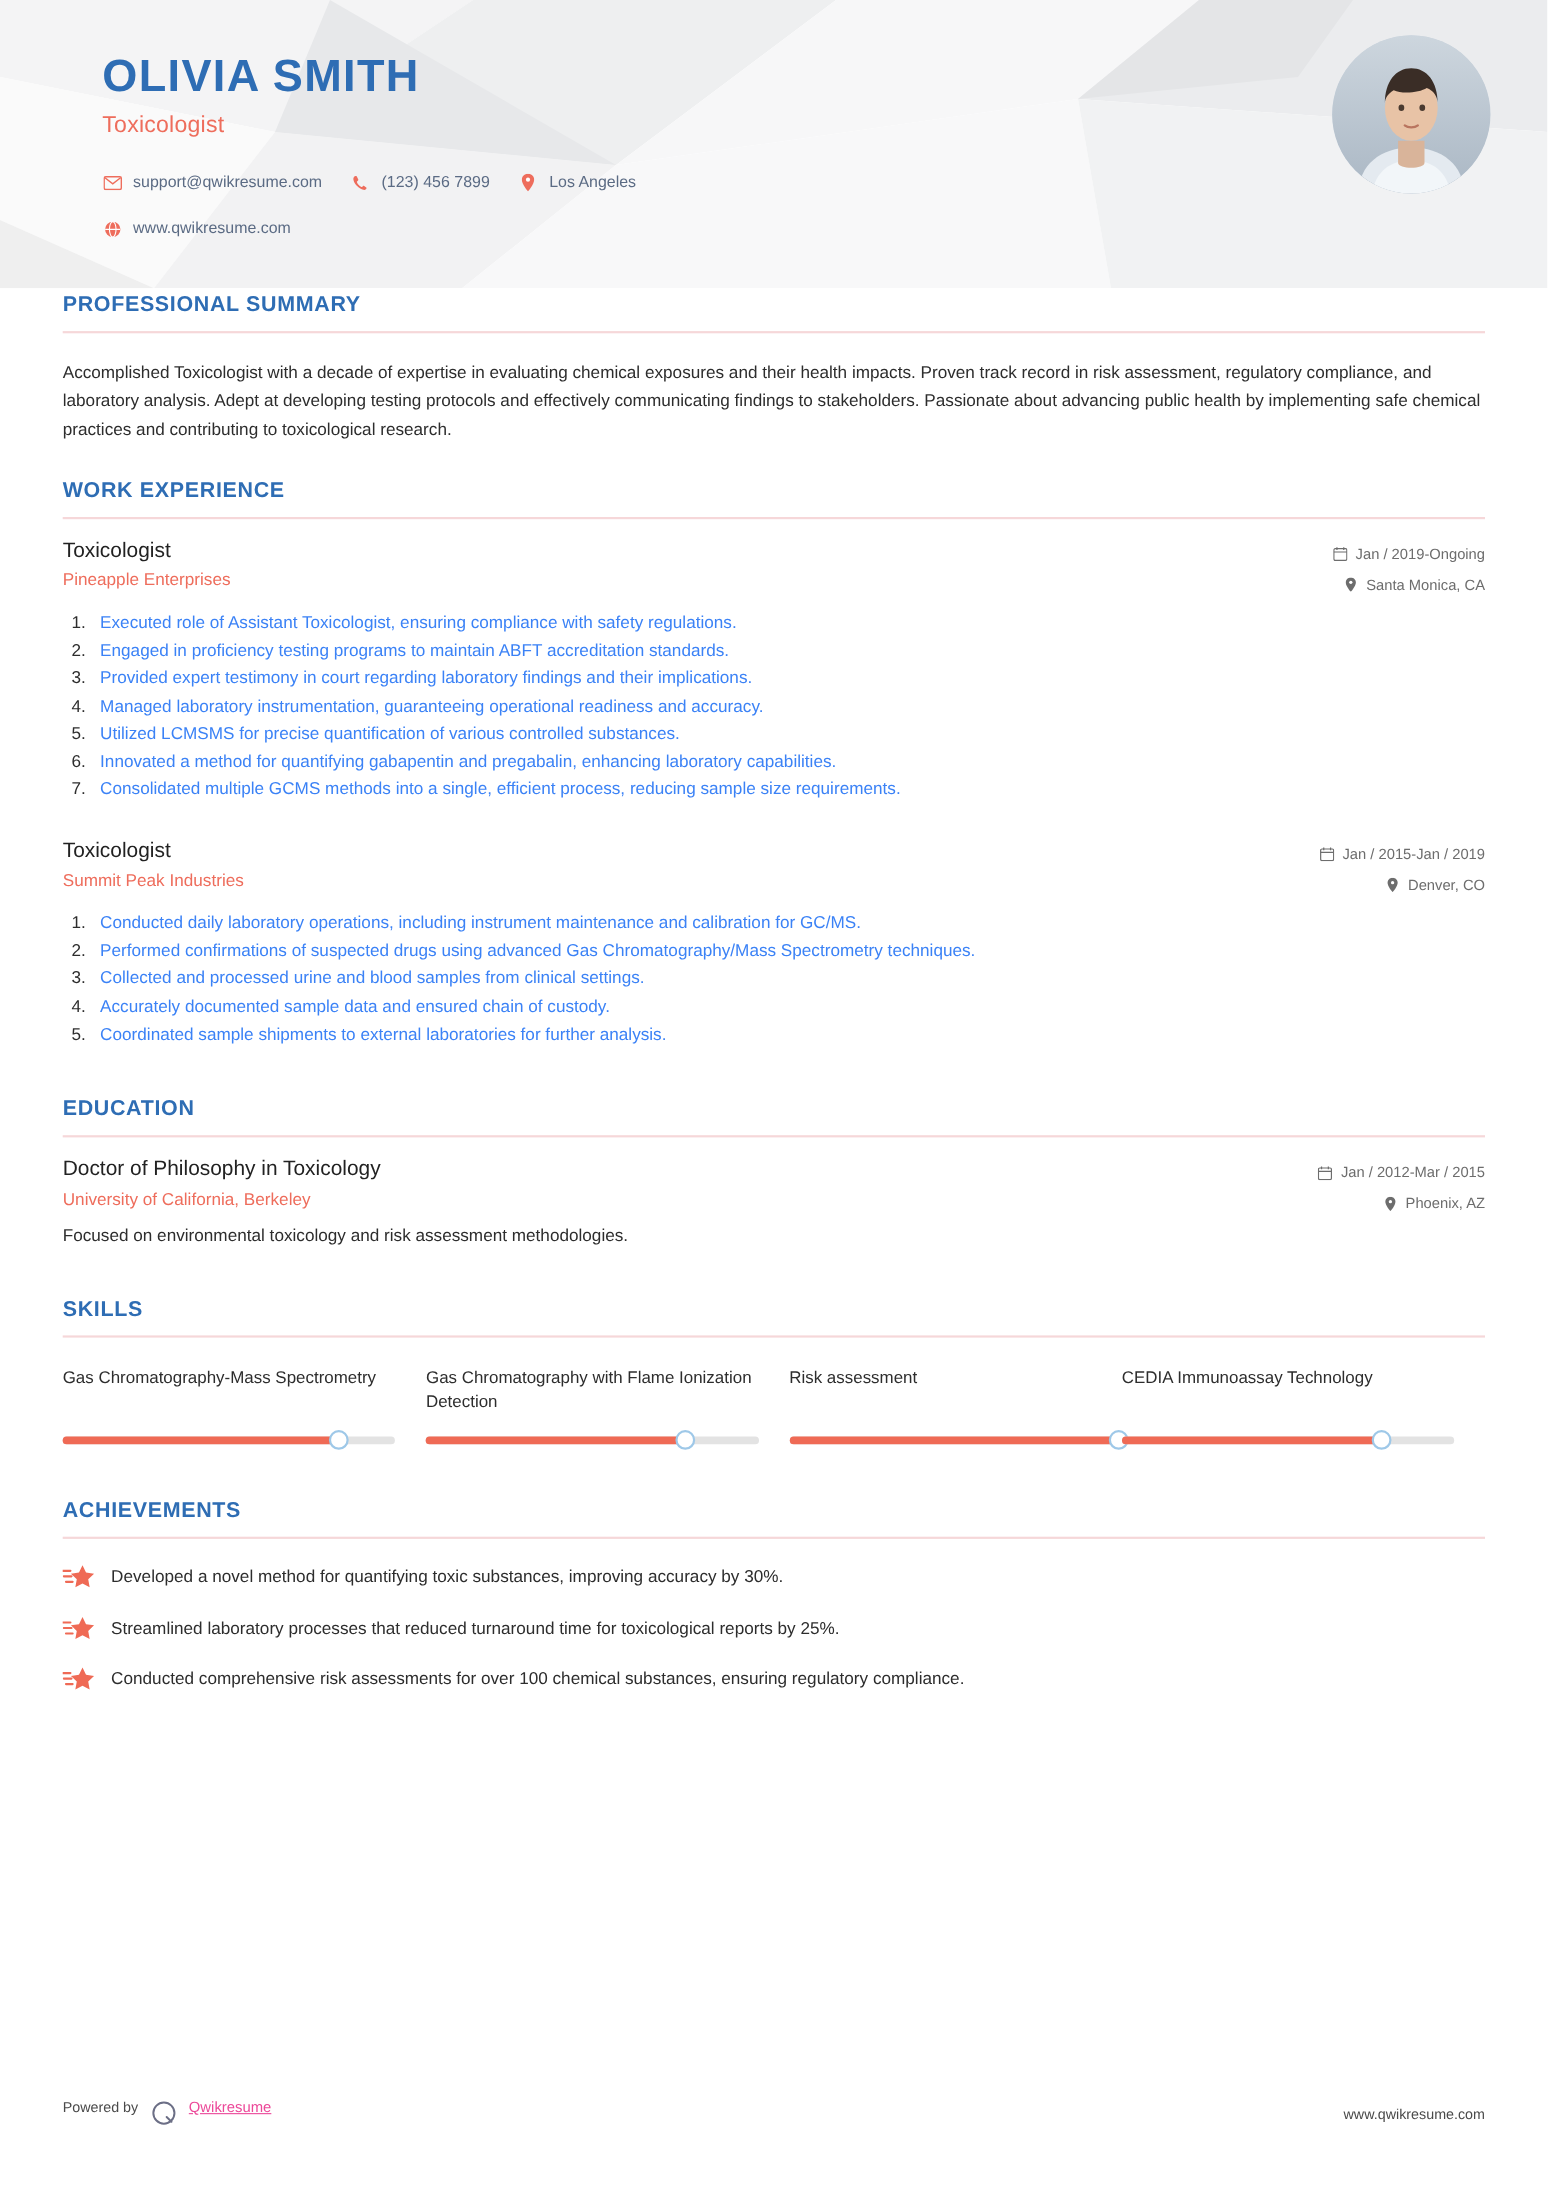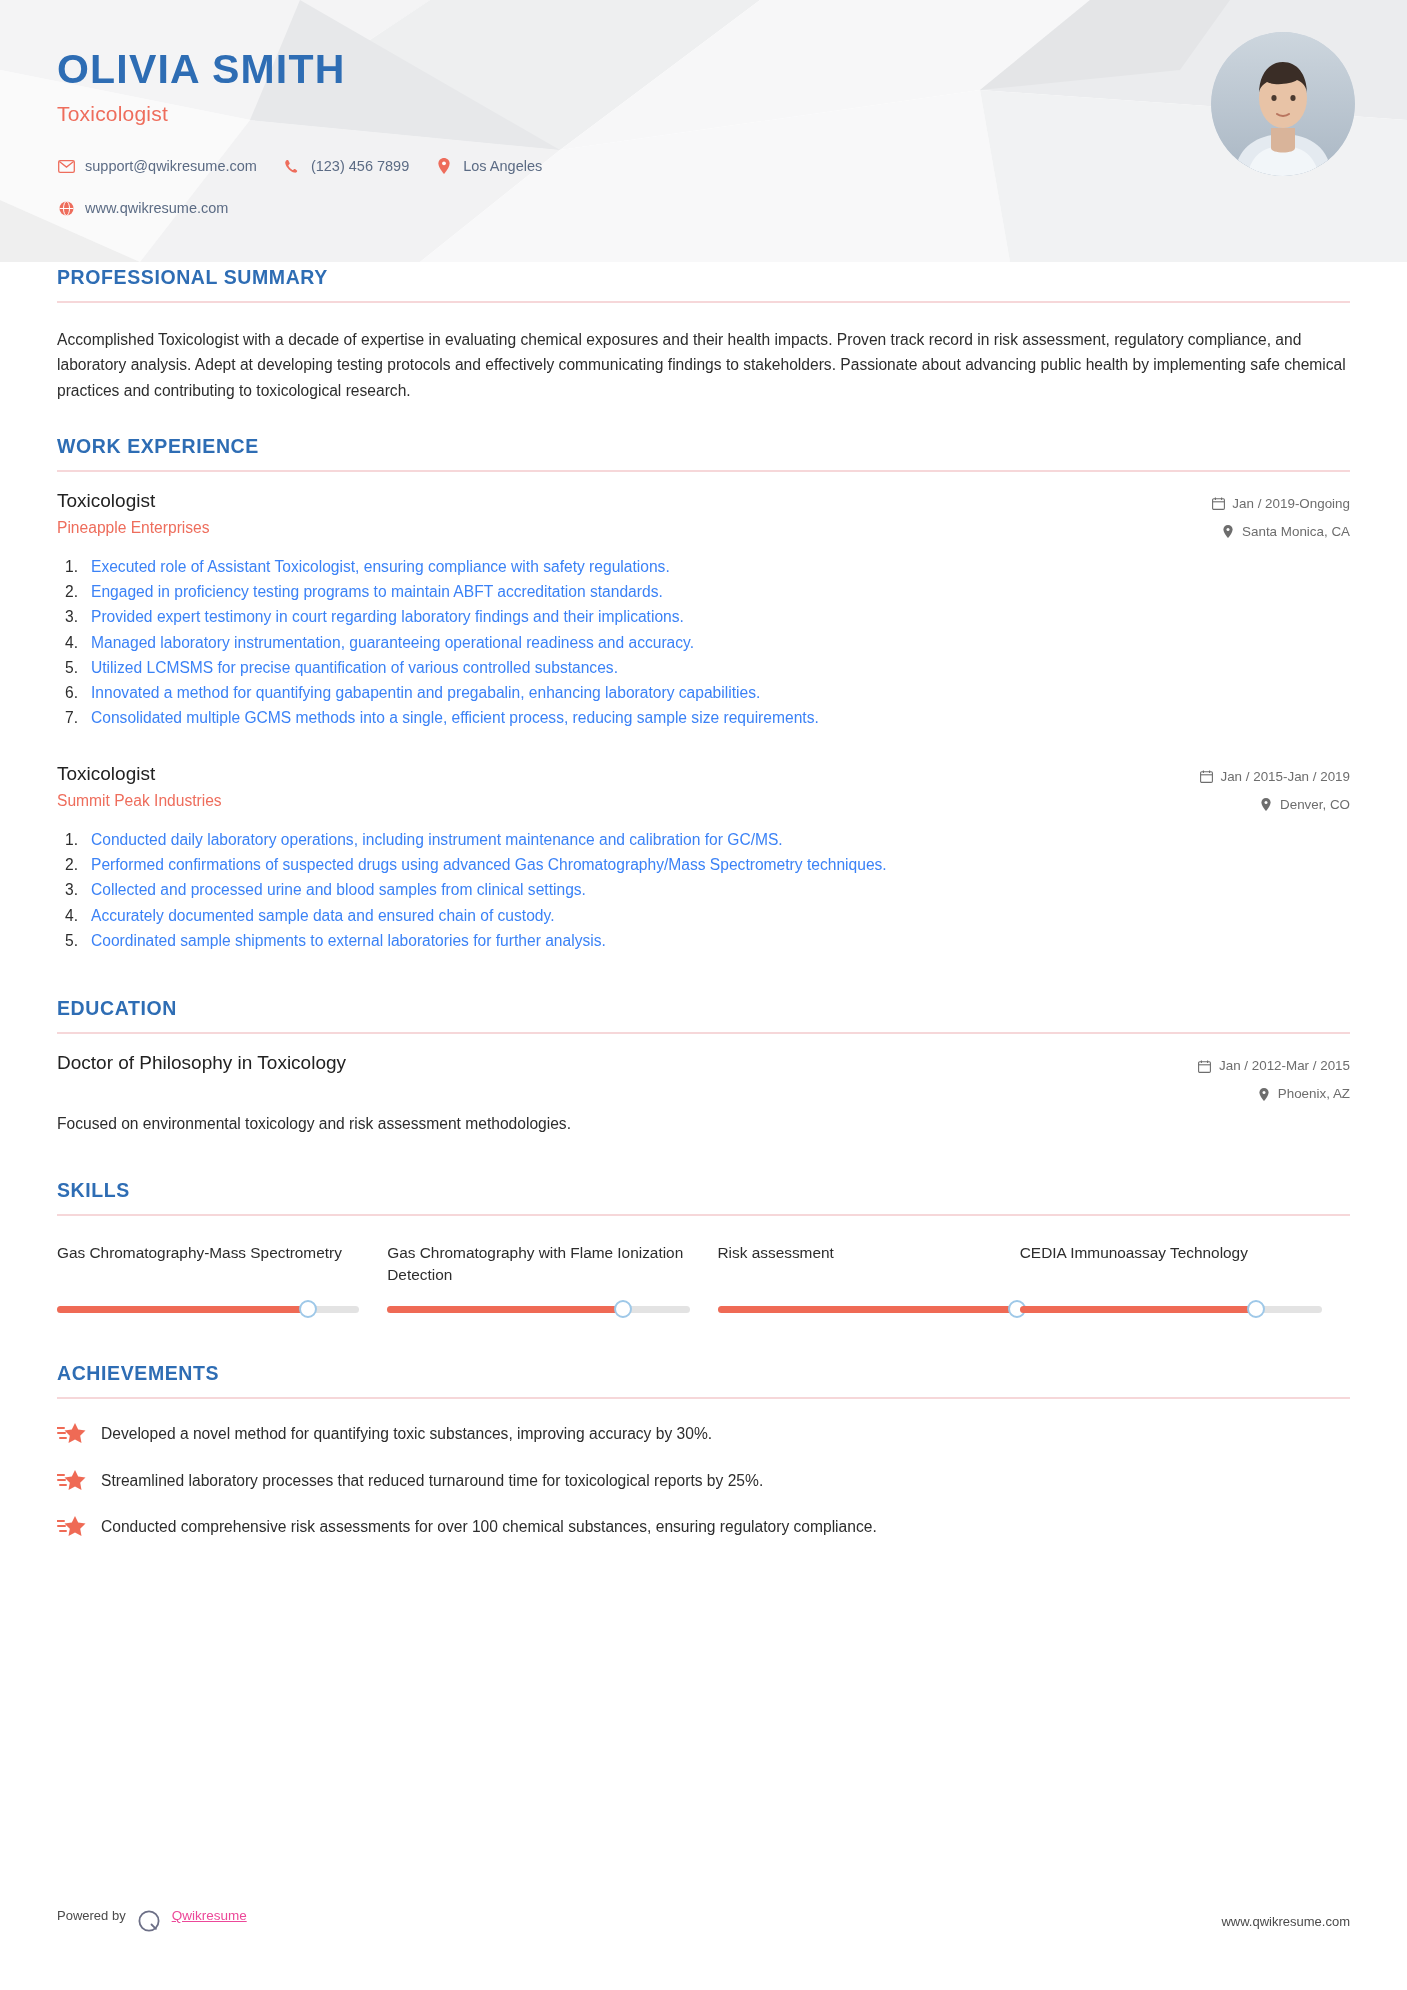--- a/index.html
+++ b/index.html
@@ -15,20 +15,21 @@
     background: #ffffff;
     overflow: hidden;
   }
 
   
   .header {
     position: relative;
     height: 262px;
     background: #ffffff;
     overflow: hidden;
+    padding-left: 36px;
   }
   .header-bg {
     position: absolute;
     inset: 0;
     width: 1407px;
     height: 262px;
     pointer-events: none;
   }
   .header-inner {
     position: relative;
@@ -478,20 +479,21 @@
     </div>
 
     <div class="section" style="margin-top:44px">
       <div class="section-head">EDUCATION</div>
       <div class="rule"></div>
 
       <div class="entry">
         <div class="entry-top">
           <div class="entry-left">
             <div class="entry-role">Doctor of Philosophy in Toxicology</div>
+            <div class="entry-org">University of California, Berkeley</div>
           </div>
           <div class="entry-meta">
             <div class="meta-line">
               <span class="m-icon">
                 <svg width="13" height="13" viewBox="0 0 13 13">
                   <rect x="0.6" y="1.8" width="11.8" height="10.6" rx="1.2" fill="none" stroke="currentColor" stroke-width="1.1"></rect>
                   <line x1="0.6" y1="4.8" x2="12.4" y2="4.8" stroke="currentColor" stroke-width="1.1"></line>
                   <line x1="3.4" y1="0.5" x2="3.4" y2="3" stroke="currentColor" stroke-width="1.1"></line>
                   <line x1="9.6" y1="0.5" x2="9.6" y2="3" stroke="currentColor" stroke-width="1.1"></line>
                 </svg>

